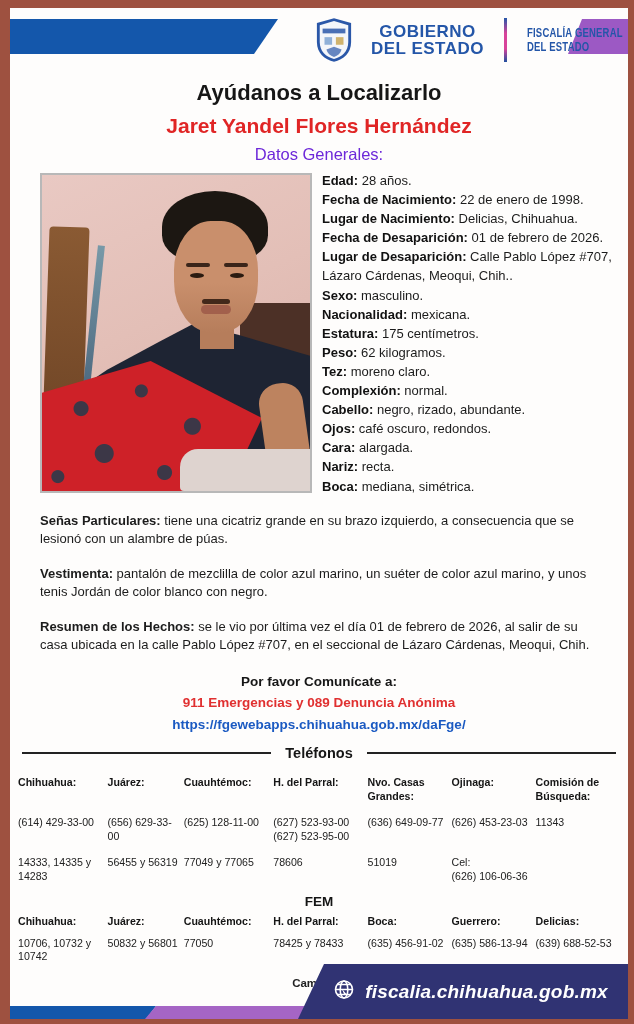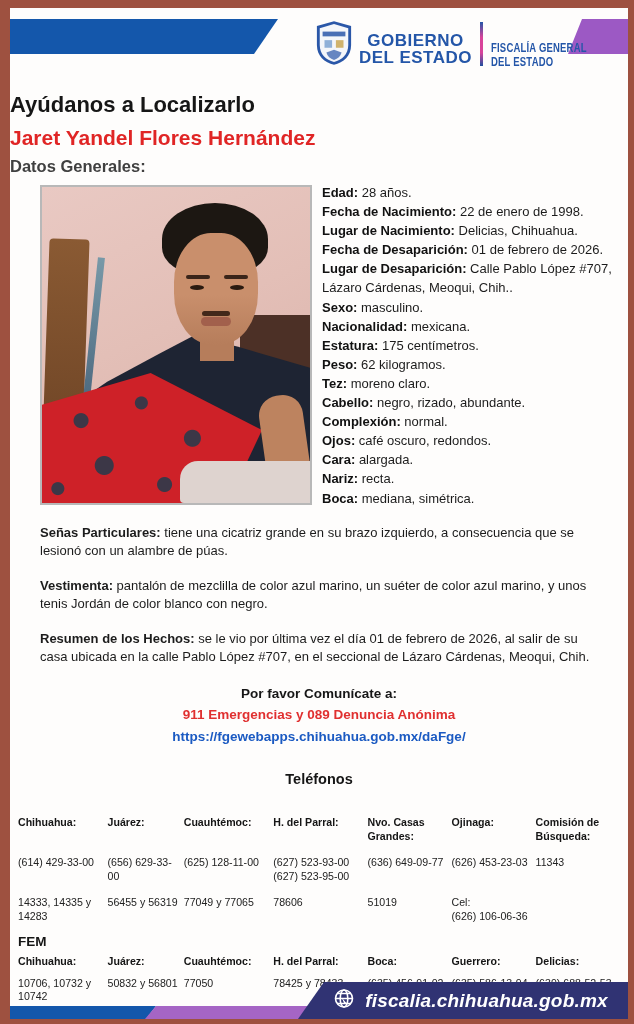--- a/index.html
+++ b/index.html
@@ -20,40 +20,40 @@
     background:#1457ab;
     clip-path:polygon(0 0,100% 0,calc(100% - 24px) 100%,0 100%);
   }
   .band-purple{
     position:absolute;right:0;top:11px;width:60px;height:35px;
     background:#9c59c4;
     clip-path:polygon(14px 0,100% 0,100% 100%,0 100%);
   }
   .logo-group{
     position:absolute;left:305px;top:6px;height:52px;
-    display:flex;align-items:flex-end;gap:6px;
+    display:flex;align-items:center;gap:18px;
   }
   .logo-shield svg{display:block;}
   .logo-gob{
     color:#2456a8;font-weight:bold;font-size:17px;line-height:17px;
     letter-spacing:.5px;text-align:center;
   }
   .logo-sep{
     width:3px;height:44px;margin:0 2px;
     background:linear-gradient(#2456a8 0%,#d8439a 35%,#d8439a 70%,#1f4f9e 100%);
   }
   .logo-fge{
     color:#2456a8;font-weight:bold;font-size:9.5px;line-height:10.5px;
     transform:scaleY(1.25);transform-origin:left center;letter-spacing:.2px;
   }
   
-  .titles{text-align:left;margin-top:20px;}
+  .titles{text-align:center;margin-top:8px;}
   .t-main{font-size:22px;font-weight:bold;color:#161616;}
   .t-name{font-size:21px;font-weight:bold;color:#e02525;margin-top:8px;}
-  .t-sec{font-size:16.5px;font-weight:bold;color:#404040;margin-top:7px;}
+  .t-sec{font-size:16.5px;font-weight:normal;color:#6d28d9;margin-top:7px;}
   
   .main-row{display:flex;margin:9px 4px 0 30px;}
   .photo{
     width:268px;height:316px;border:2px solid #b8b8b8;
     position:relative;overflow:hidden;flex:none;
     background:linear-gradient(155deg,#e9c9c3 0%,#e3bfb7 45%,#d9b0a8 100%);
   }
   .ph-shelf{position:absolute;left:4px;top:52px;width:40px;height:205px;
     background:linear-gradient(#8a5a33,#6f4526);transform:rotate(2deg);
     border-radius:4px;}
@@ -100,42 +100,42 @@
   
   .paras{margin:16px 30px 0 30px;font-size:13px;line-height:18px;color:#1c1c1c;}
   .paras p{margin:0 0 17px 0;}
   
   .contact{text-align:center;font-size:13.5px;font-weight:bold;
     line-height:21.5px;margin-top:8px;color:#161616;}
   .contact .red{color:#e03030;}
   .contact a{color:#1b5ac2;text-decoration:none;}
   
   .phones{margin:10px 8px 0 8px;}
-  .ph-title-row{display:flex;align-items:center;gap:14px;margin:0 4px;flex-direction:column;}
+  .ph-title-row{display:flex;align-items:center;gap:14px;margin:0 4px;}
   .ph-title-row .rule{flex:1;height:2px;background:#222;}
   .ph-title{font-size:14.5px;font-weight:bold;color:#161616;}
   .grid7{display:grid;
     grid-template-columns:1.12fr .95fr 1.12fr 1.18fr 1.05fr 1.05fr 1.08fr;
     text-align:left;font-size:10.6px;color:#222;column-gap:2px;}
   .grid7.hdrs{font-weight:bold;margin-top:15px;color:#151515;}
   .grid7.vals{margin-top:13px;}
   .grid7 > div{white-space:pre-line;line-height:13.5px;}
-  .fem-title{text-align:left;font-size:13.5px;font-weight:bold;
+  .fem-title{text-align:center;font-size:13.5px;font-weight:bold;
     margin-top:11px;color:#151515;}
   .camargo{text-align:center;margin-top:13px;font-size:11px;color:#222;}
   .camargo .c-label{font-weight:bold;font-size:11.5px;}
   
   .ftr{position:absolute;left:0;right:0;bottom:0;height:56px;}
   .f-blue{position:absolute;left:0;bottom:0;width:146px;height:13px;
     background:#1457ab;
     clip-path:polygon(0 0,100% 0,calc(100% - 10px) 100%,0 100%);}
   .f-purple{position:absolute;left:135px;bottom:0;width:175px;height:13px;
     background:#a565c5;
     clip-path:polygon(11px 0,100% 0,calc(100% - 4px) 100%,0 100%);}
-  .f-navy{position:absolute;right:0;bottom:0;width:330px;height:37px;
+  .f-navy{position:absolute;right:0;bottom:0;width:330px;height:55px;
     background:#303373;
     clip-path:polygon(26px 0,100% 0,100% 100%,0 100%);
     display:flex;align-items:center;justify-content:center;gap:9px;
     padding-left:14px;box-sizing:border-box;}
   .f-site{color:#fff;font-size:19px;font-weight:bold;font-style:italic;
     letter-spacing:.2px;}
 </style>
 </head>
 <body>
 
@@ -198,22 +198,22 @@
       <div><b>Edad:</b> <span>28 años.</span></div>
       <div><b>Fecha de Nacimiento:</b> <span>22 de enero de 1998.</span></div>
       <div><b>Lugar de Nacimiento:</b> <span>Delicias, Chihuahua.</span></div>
       <div><b>Fecha de Desaparición:</b> <span>01 de febrero de 2026.</span></div>
       <div><b>Lugar de Desaparición:</b> <span>Calle Pablo López #707, Lázaro Cárdenas, Meoqui, Chih..</span></div>
       <div><b>Sexo:</b> <span>masculino.</span></div>
       <div><b>Nacionalidad:</b> <span>mexicana.</span></div>
       <div><b>Estatura:</b> <span>175 centímetros.</span></div>
       <div><b>Peso:</b> <span>62 kilogramos.</span></div>
       <div><b>Tez:</b> <span>moreno claro.</span></div>
+      <div><b>Complexión:</b> <span>normal.</span></div>
       <div><b>Cabello:</b> <span>negro, rizado, abundante.</span></div>
-      <div><b>Complexión:</b> <span>normal.</span></div>
       <div><b>Ojos:</b> <span>café oscuro, redondos.</span></div>
       <div><b>Cara:</b> <span>alargada.</span></div>
       <div><b>Nariz:</b> <span>recta.</span></div>
       <div><b>Boca:</b> <span>mediana, simétrica.</span></div>
     </div>
   </div>
 
   <div class="paras">
     <p><b>Señas Particulares:</b> <span>tiene una cicatriz grande en su brazo izquierdo, a consecuencia que se lesionó con un alambre de púas.</span></p>
     <p><b>Vestimenta:</b> <span>pantalón de mezclilla de color azul marino, un suéter de color azul marino, y unos tenis Jordán de color blanco con negro.</span></p>

